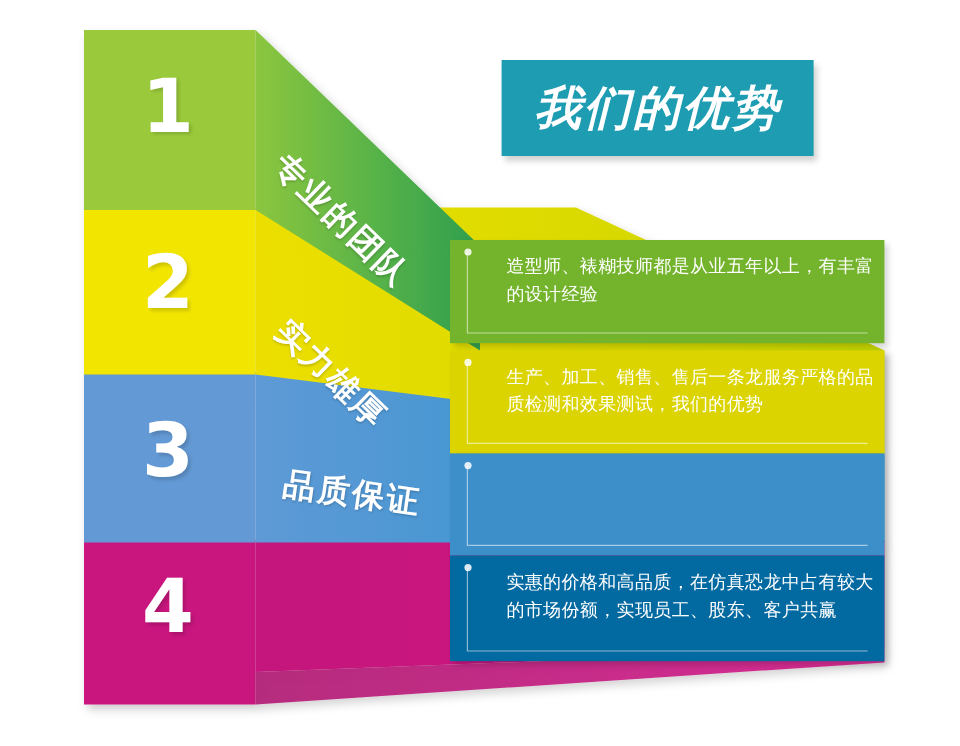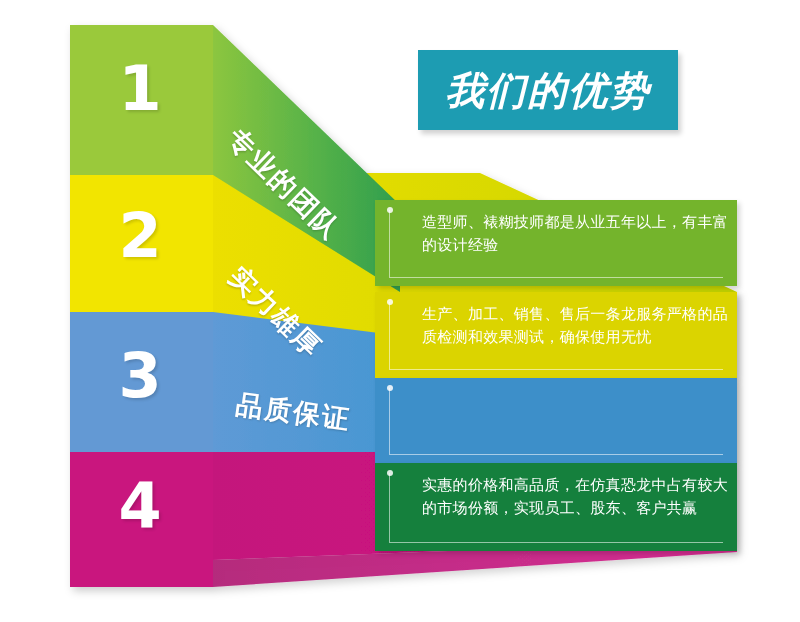--- a/index.html
+++ b/index.html
@@ -184,29 +184,29 @@
     <div class="desc-inner">
       <span class="desc-dot"></span>
     </div>
     <div class="desc-text">造型师、裱糊技师都是从业五年以上，有丰富的设计经验</div>
   </div>
 
   <div class="desc-box box-2" style="background: rgb(219, 212, 0);">
     <div class="desc-inner">
       <span class="desc-dot"></span>
     </div>
-    <div class="desc-text">生产、加工、销售、售后一条龙服务严格的品质检测和效果测试，确保使用无忧</div>
+    <div class="desc-text">生产、加工、销售、售后一条龙服务严格的品质检测和效果测试，我们的优势</div>
   </div>
 
   <div class="desc-box box-3" style="background: rgb(61, 143, 201);">
     <div class="desc-inner">
       <span class="desc-dot"></span>
     </div>
   </div>
 
-  <div class="desc-box box-4" style="background: #15803d;">
+  <div class="desc-box box-4" style="background: #0369a1;">
     <div class="desc-inner">
       <span class="desc-dot"></span>
     </div>
     <div class="desc-text">实惠的价格和高品质，在仿真恐龙中占有较大的市场份额，实现员工、股东、客户共赢</div>
   </div>
 
 </div>
 
 </body></html>

